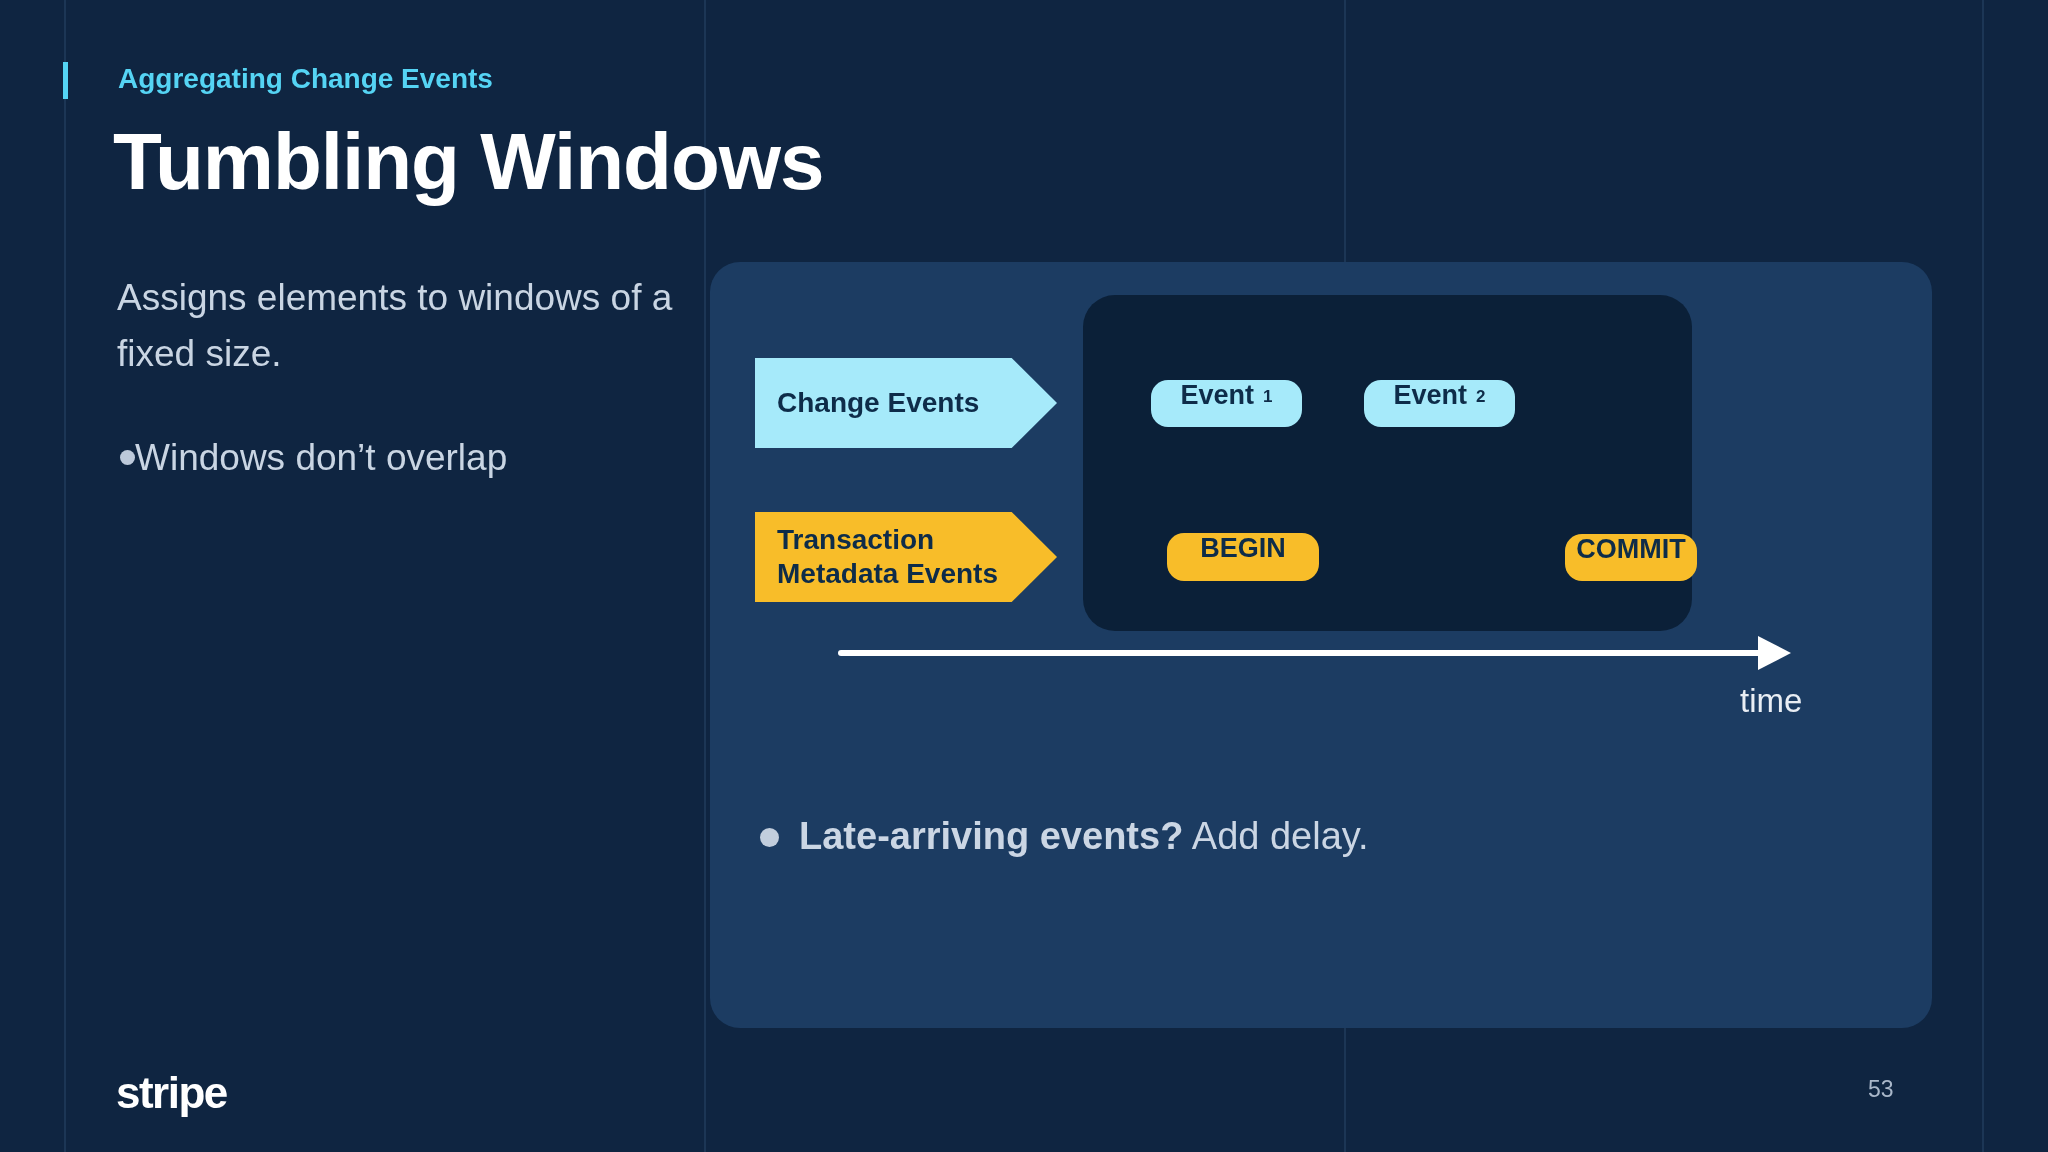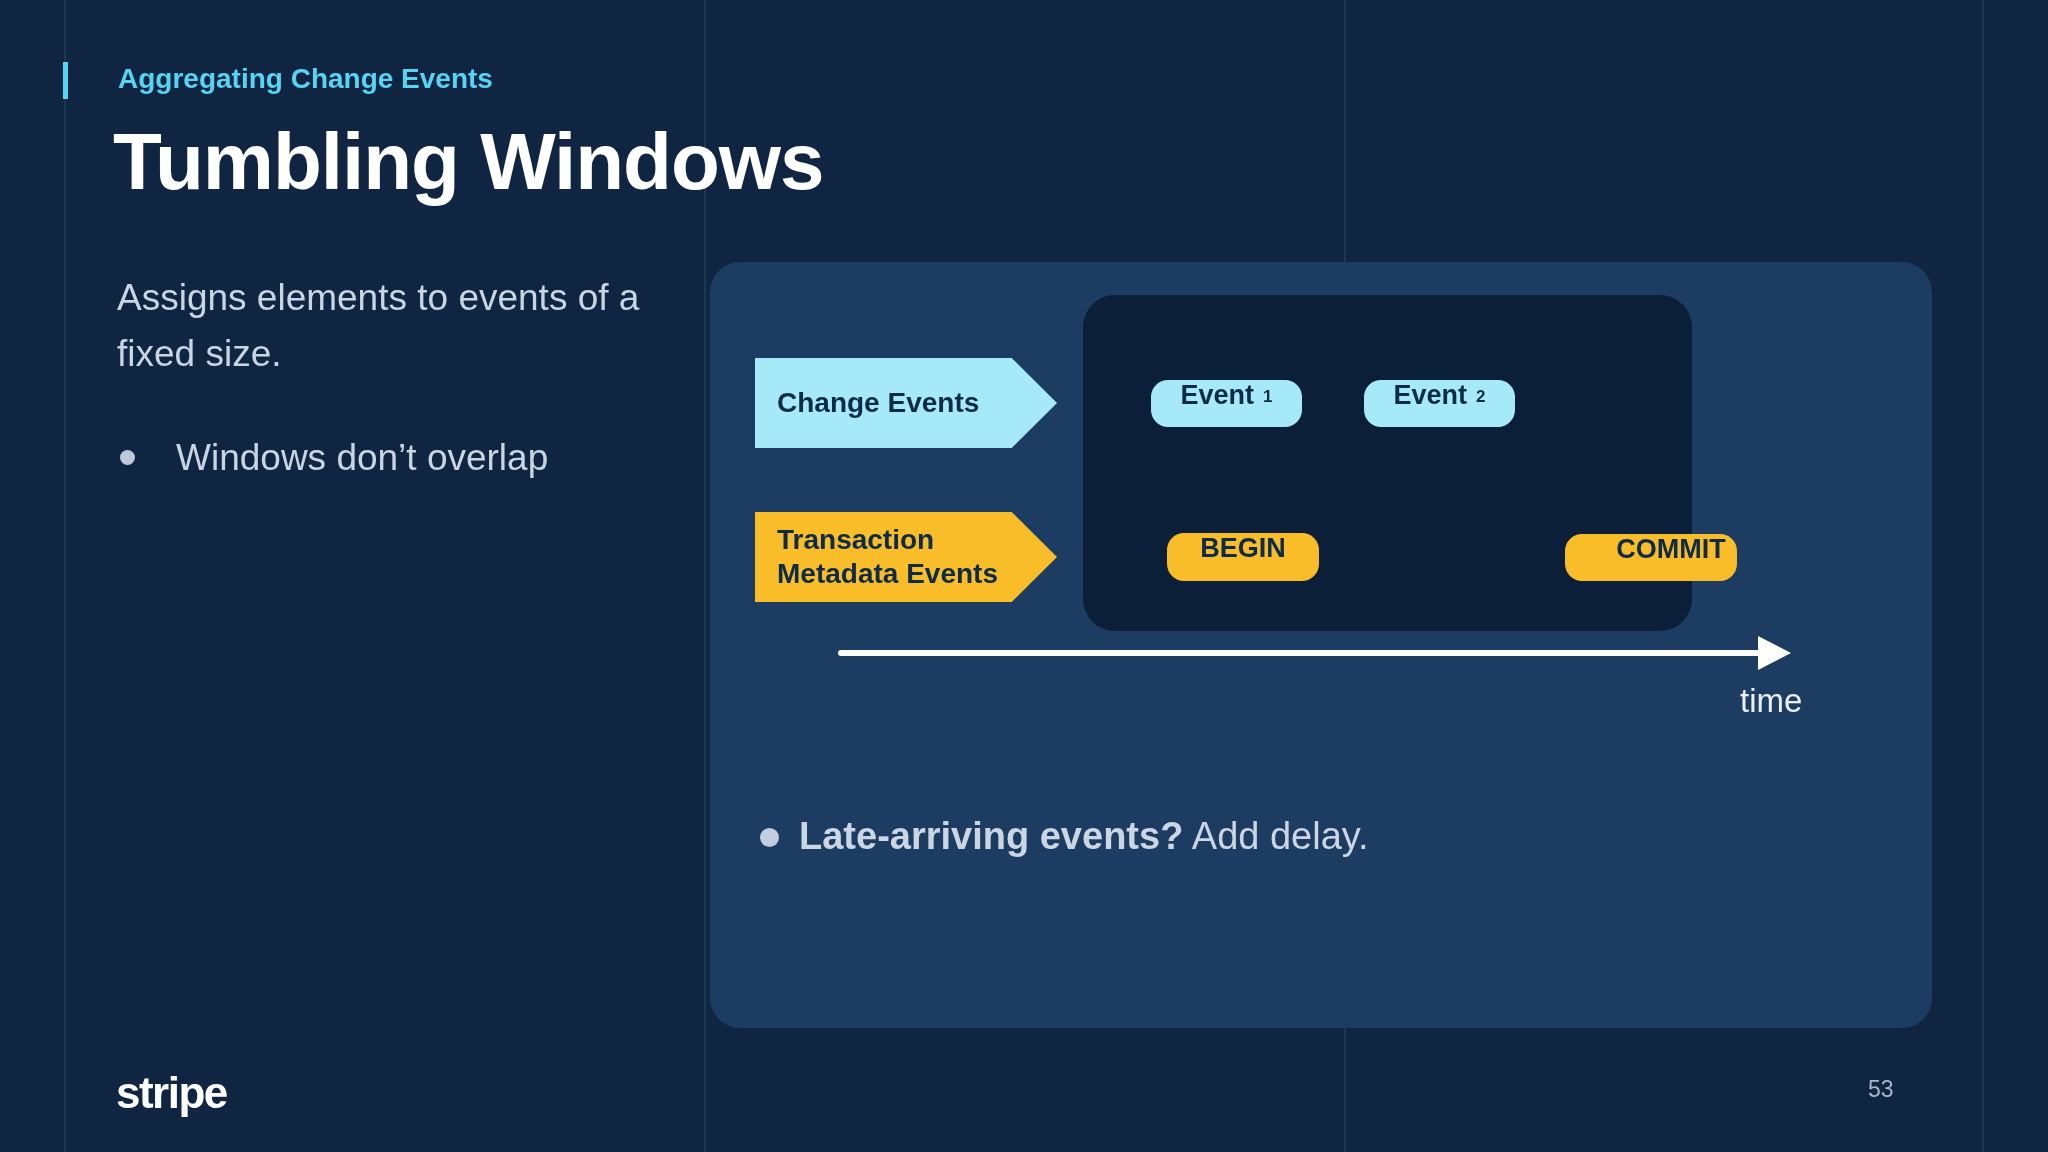--- a/index.html
+++ b/index.html
@@ -15,41 +15,41 @@
   }
   .guide{position:absolute; top:0; bottom:0; width:2px; background:rgba(110,160,215,.14); z-index:0;}
   .g1{left:64px;} .g2{left:704px;} .g3{left:1344px;} .g4{left:1982px;}
 
   .accent-bar{position:absolute; left:63px; top:62px; width:5px; height:37px; background:var(--accent); z-index:2;}
   .eyebrow{position:absolute; left:118px; top:60px; font-size:28px; line-height:38px; font-weight:700; color:var(--accent); z-index:2;}
   .title{position:absolute; left:113px; top:118px; font-size:80px; line-height:1.1; font-weight:700; color:var(--white); letter-spacing:-1px; z-index:2;}
   .body-text{position:absolute; left:117px; top:270px; width:560px; font-size:37px; line-height:56px; color:var(--muted); z-index:2;}
   .bullet-row{position:absolute; left:120px; top:430px; display:flex; align-items:flex-start; z-index:2;}
   .bullet-dot{width:15px; height:15px; border-radius:50%; background:#bcc9da; margin-top:20px; flex:0 0 auto;}
-  .bullet-row .bullet-label{margin-left:41px; font-size:37px; line-height:56px; color:var(--muted);}
+  .bullet-row .bullet-label{font-size:37px; line-height:56px; color:var(--muted);}
 
   .panel{position:absolute; left:710px; top:262px; width:1222px; height:766px; border-radius:30px; background:var(--panel); z-index:1;}
 
   .flow-arrow{position:absolute; left:45px; width:302px; height:90px; display:flex; align-items:center;
     clip-path:polygon(0 0, 85% 0, 100% 50%, 85% 100%, 0 100%);}
   .flow-arrow.cyan{top:96px; background:var(--cyan);}
   .flow-arrow.yellow{top:250px; background:var(--yellow);}
   .flow-arrow .arrow-label{padding-left:22px; font-weight:700; font-size:28px; line-height:34px; color:var(--chip-text);}
 
   .window{position:absolute; left:373px; top:33px; width:609px; height:336px; border-radius:32px; background:var(--window);}
 
   .chip{position:absolute; height:47px; border-radius:17px; display:flex; align-items:flex-start; justify-content:center;
     font-weight:700; font-size:27px; color:var(--chip-text);margin-left:42px;}
   .chip.cyan{background:var(--cyan);}
   .chip.yellow{background:var(--yellow);}
   .chip .sub{font-size:17px; margin-left:9px; transform:translateY(7px); font-weight:700;}
   #event1{left:26px; top:85px; width:151px;}
   #event2{left:239px; top:85px; width:151px;}
   #begin{left:42px; top:238px; width:152px; height:48px;}
-  #commit{left:440px; top:239px; width:132px;padding-left:40px;}
+  #commit{left:440px; top:239px; width:132px;}
 
   .time-shaft{position:absolute; left:128px; top:388px; width:927px; height:6px; background:var(--white); border-radius:3px;}
   .time-head{position:absolute; left:1048px; top:374px; width:0; height:0;
     border-left:33px solid var(--white); border-top:17px solid transparent; border-bottom:17px solid transparent;}
   .time-label{position:absolute; left:1030px; top:420px; font-size:33px; color:#e9eef4;}
 
   .late-row{position:absolute; left:50px; top:548px; display:flex; align-items:flex-start;}
   .late-dot{width:19px; height:19px; border-radius:50%; background:#c2cedd; margin-top:18px; flex:0 0 auto;}
   .late-text{margin-left:20px; font-size:38px; line-height:52px; color:#cbd6e4;}
   .late-text .bold{font-weight:700;}
@@ -62,21 +62,21 @@
 
 <div id="slide">
   <div class="guide g1"></div>
   <div class="guide g2"></div>
   <div class="guide g3"></div>
   <div class="guide g4"></div>
 
   <div class="accent-bar"></div>
   <div class="eyebrow">Aggregating Change Events</div>
   <h1 class="title" style="margin:0;">Tumbling Windows</h1>
-  <div class="body-text">Assigns elements to events of a fixed size.</div>
+  <div class="body-text">Assigns elements to windows of a fixed size.</div>
 
   <div class="bullet-row">
     <div class="bullet-dot"></div>
     <div class="bullet-label">Windows don’t overlap</div>
   </div>
 
   <div class="panel">
 
     <div class="flow-arrow cyan">
       <div class="arrow-label">Change Events</div>

